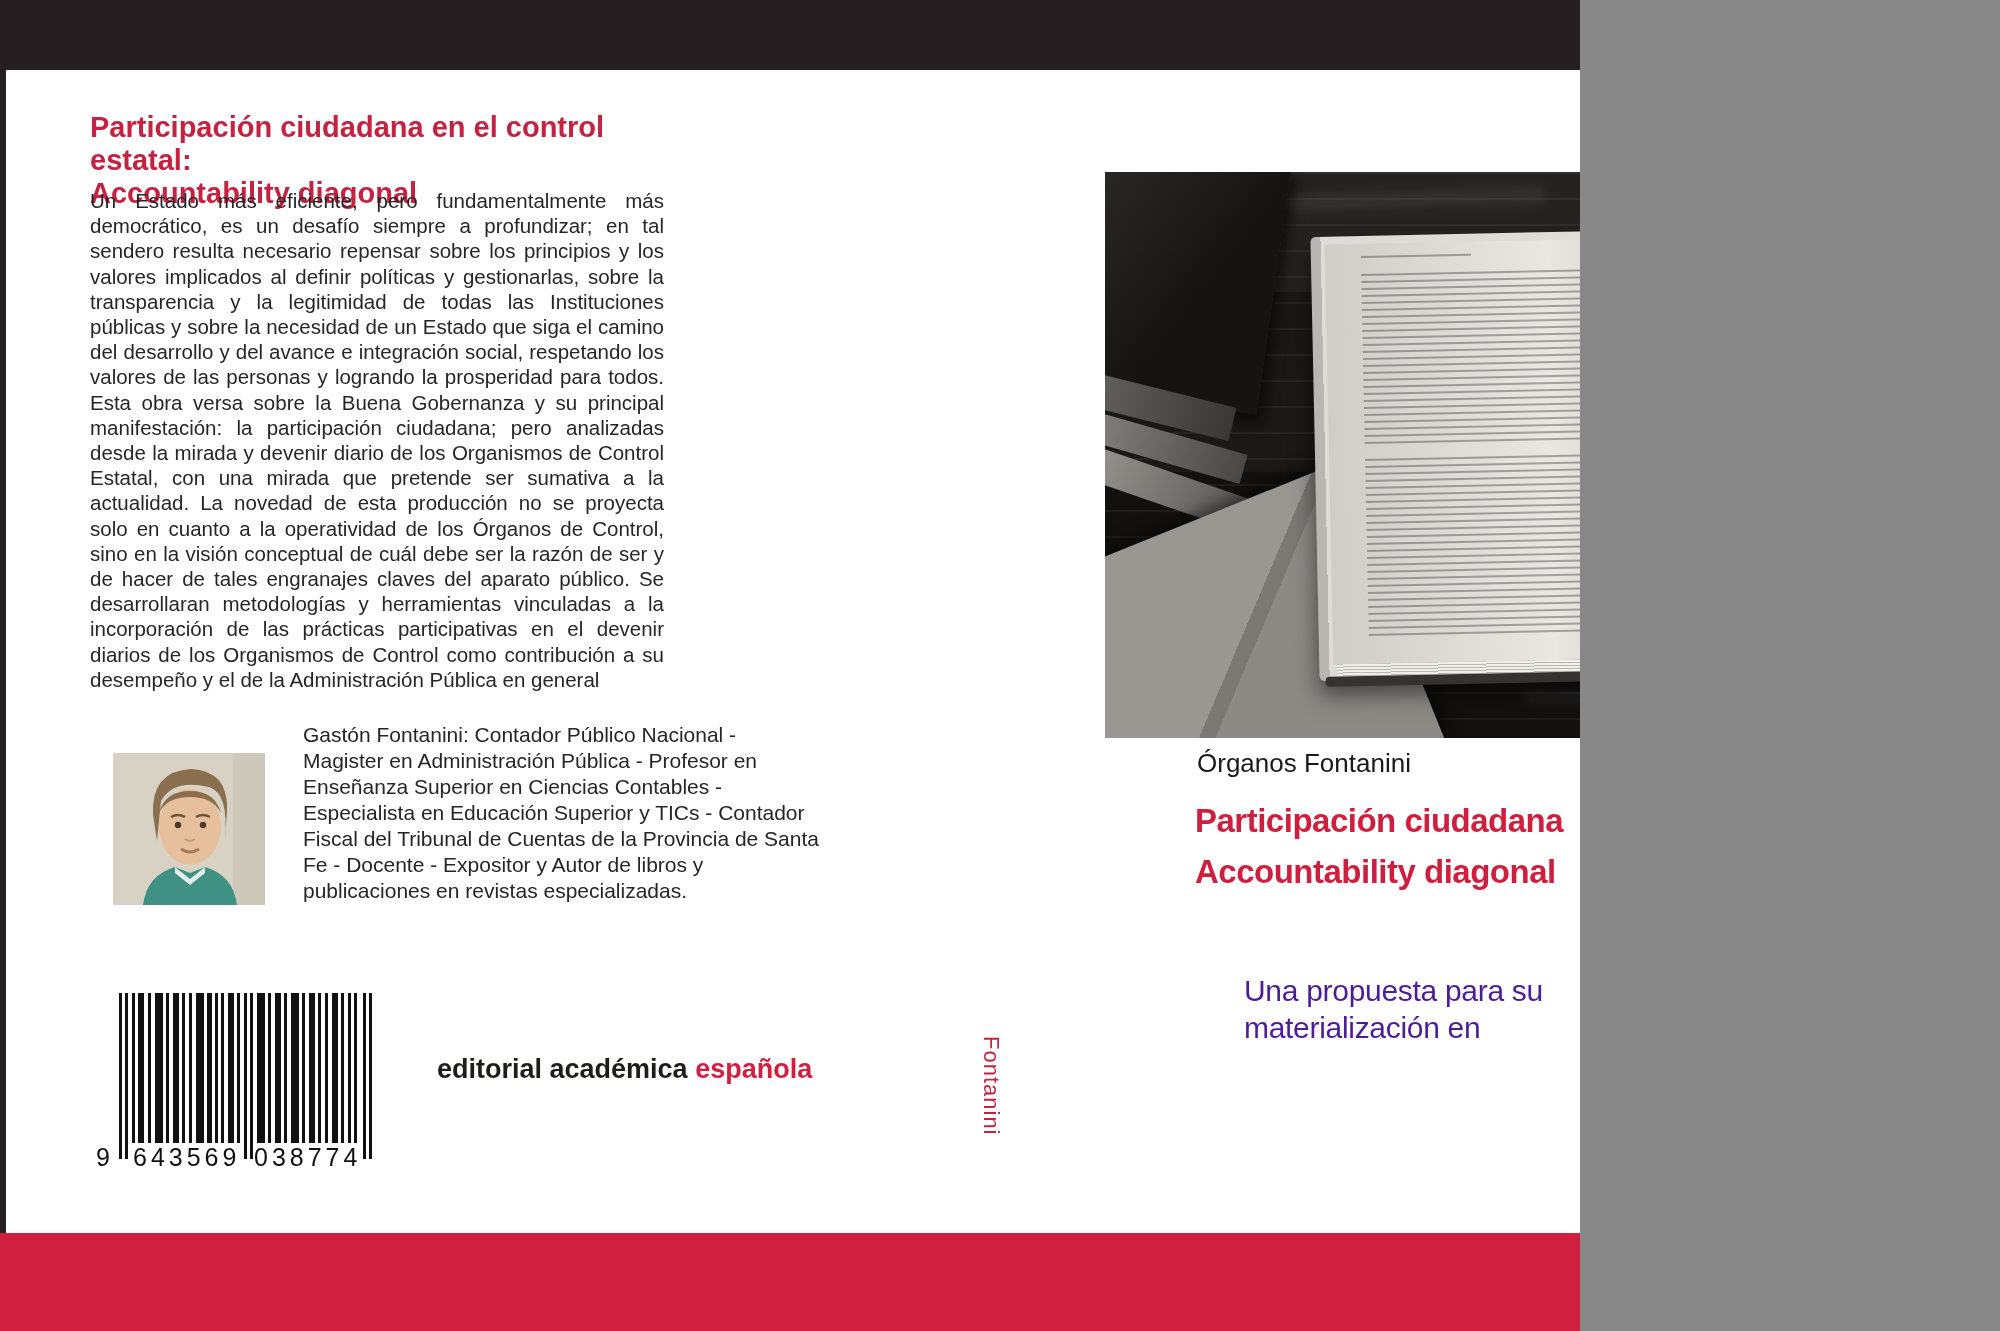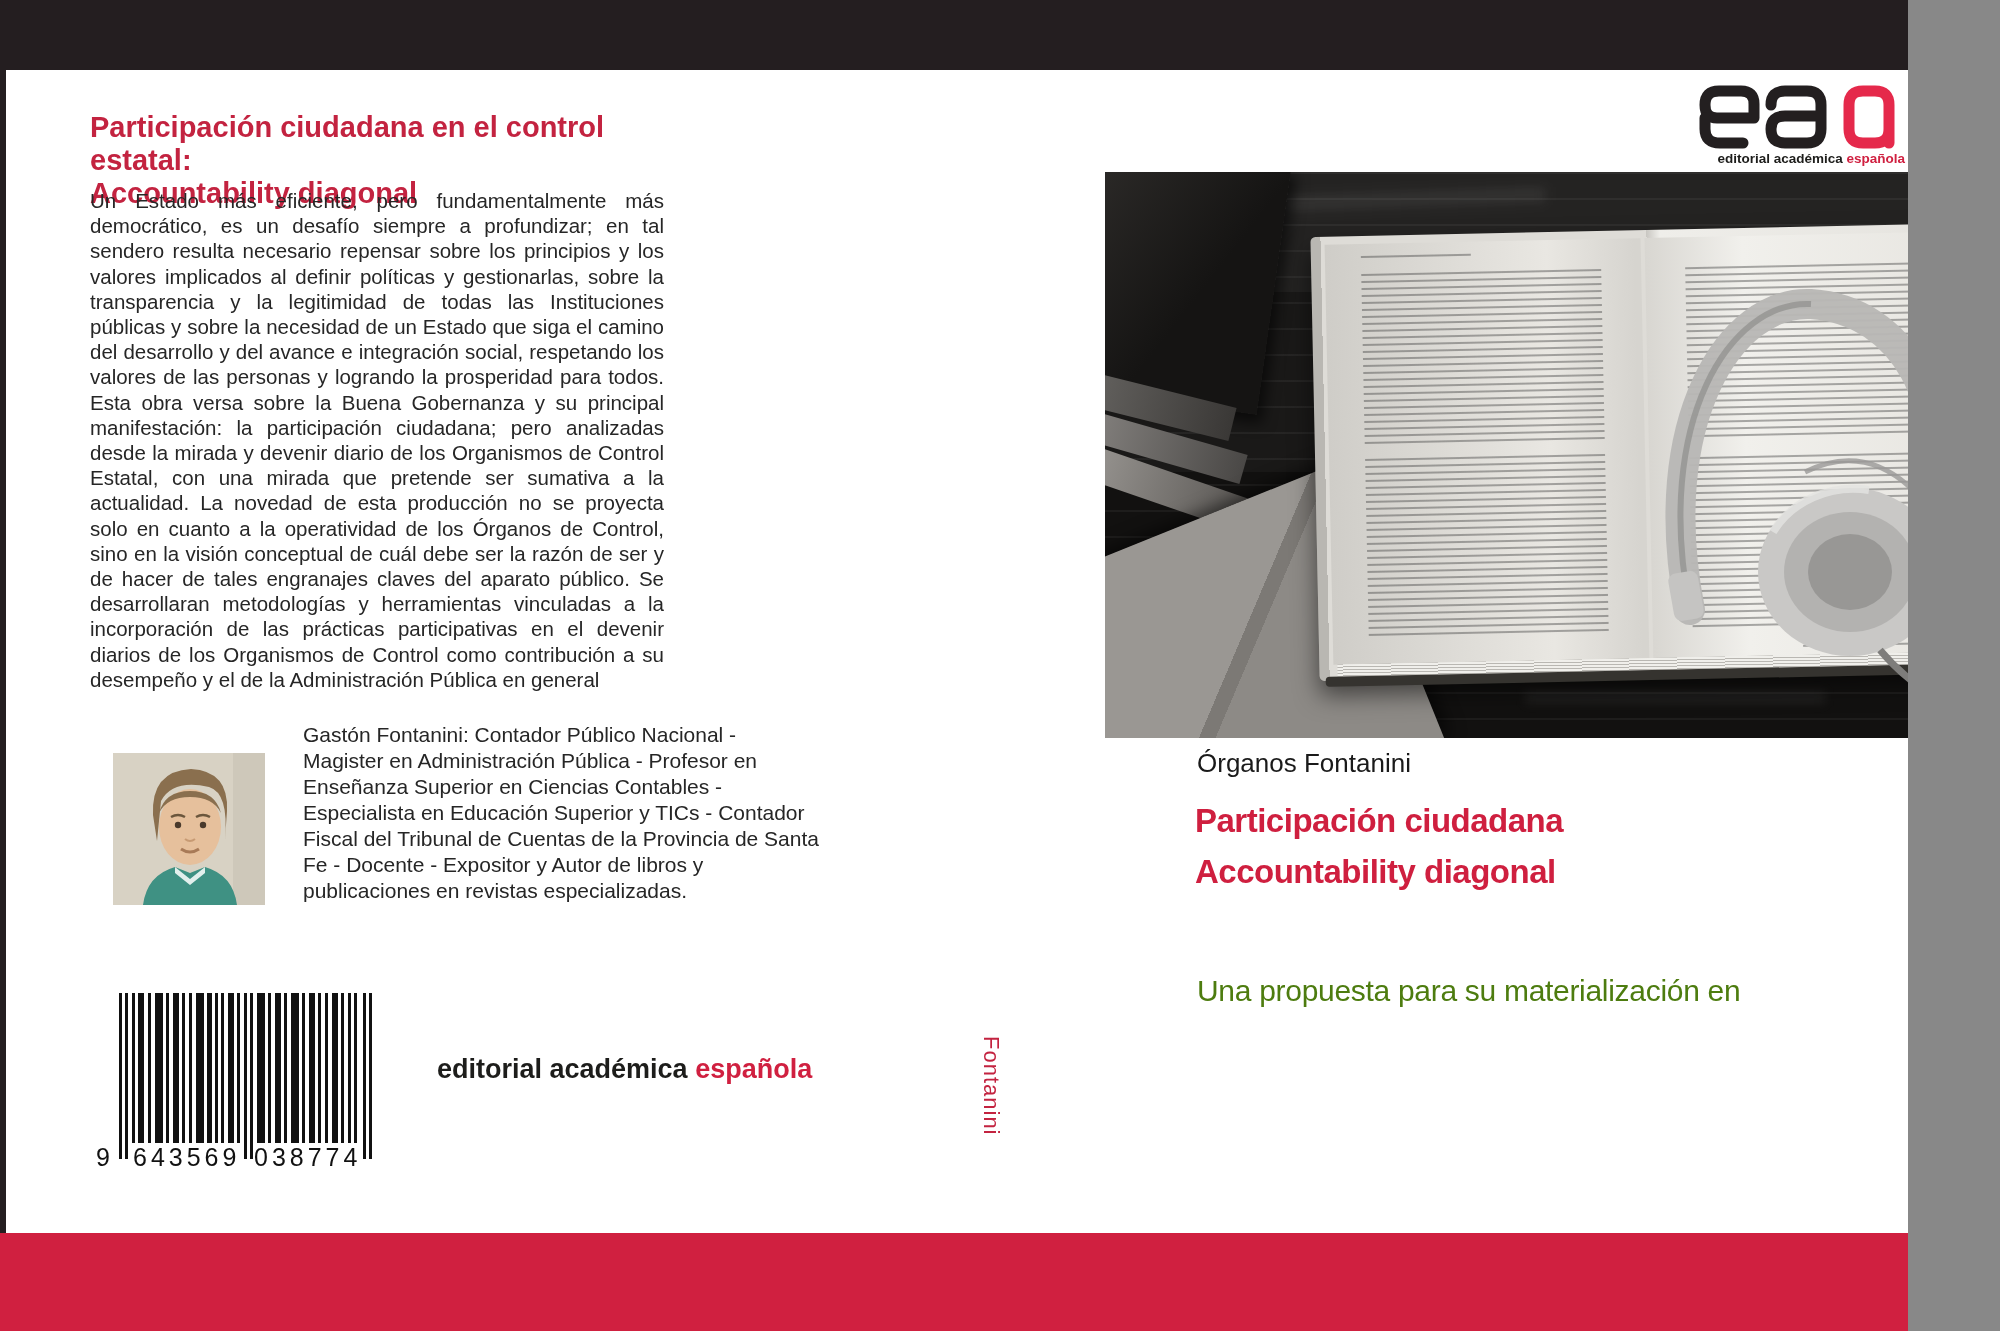--- a/index.html
+++ b/index.html
@@ -1,17 +1,17 @@
 <!DOCTYPE html>
 <html><head>
 <meta charset="utf-8">
 <style>
   html,body{margin:0;padding:0;background:#888;}
   #cover{
-    position:relative;width:1908px;height:1331px;background:#ffffff;
+    position:relative;width:1580px;height:1331px;background:#ffffff;
     font-family:"Liberation Sans", sans-serif;overflow:hidden;
   }
   .abs{position:absolute;}
 
   
   .topbar{left:0;top:0;width:2000px;height:70px;background:#241e20;}
   .leftstrip{left:0;top:70px;width:6px;height:1163px;background:#241e20;}
   .redbar{left:0;top:1233px;width:2000px;height:98px;background:#d02040;}
 
   
@@ -55,21 +55,21 @@
   .ptext{position:absolute;filter:blur(0.7px);opacity:0.8;
     background:repeating-linear-gradient(180deg, rgba(70,70,70,0.55) 0 2px, rgba(0,0,0,0) 2px 7px);}
   .page-edges-bottom{position:absolute;left:18px;bottom:4px;width:640px;height:12px;
     background:repeating-linear-gradient(180deg,#f0efeb 0 2px,#b9b7b2 2px 3px);}
   .book-board{position:absolute;left:6px;bottom:-6px;width:680px;height:10px;background:#35332f;border-radius:4px;}
 
   .headphones{position:absolute;inset:0;pointer-events:none;}
 
   .front-author{left:1197px;top:748px;color:#1a1a1a;font-size:26px;}
   .front-title{left:1195px;top:795px;color:#cf1f3f;font-size:33px;line-height:51px;font-weight:bold;letter-spacing:-0.5px;}
-  .front-subtitle{left:1197px;top:972px;color:#4d7c0f;font-size:30px;line-height:37px;letter-spacing:-0.3px;}
+  .front-subtitle{left:1244px;top:972px;color:#4c1d95;font-size:30px;line-height:37px;letter-spacing:-0.3px;}
 </style>
 </head>
 <body>
 
 <div id="cover">
 
   <div class="abs topbar"></div>
   <div class="abs leftstrip"></div>
   <div class="abs redbar"></div>
 

